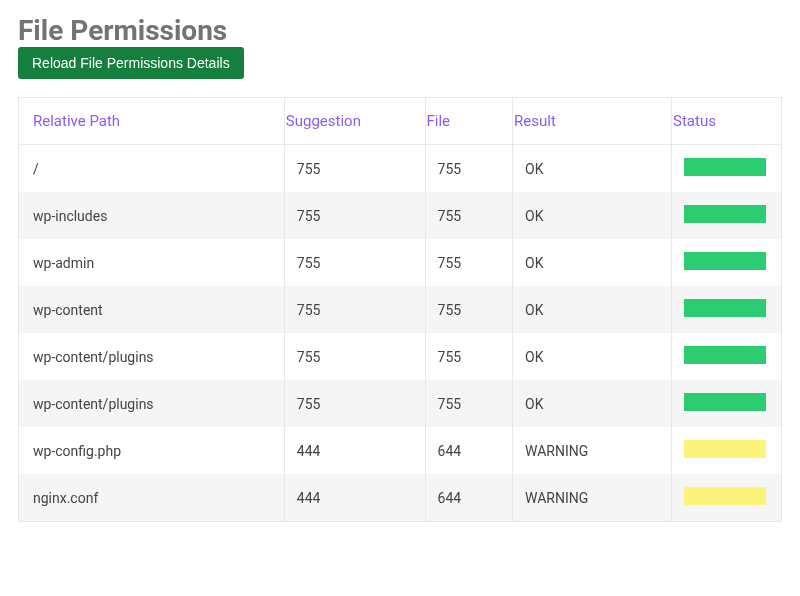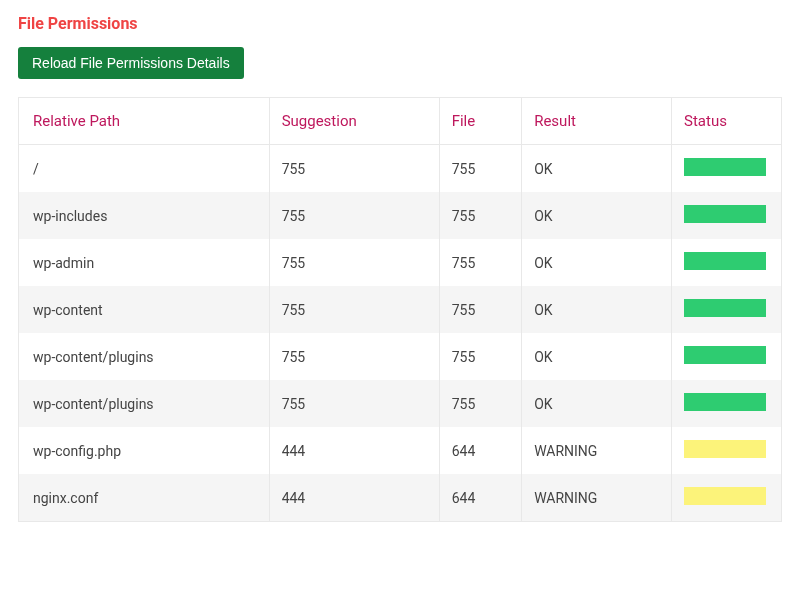--- a/index.html
+++ b/index.html
@@ -4,24 +4,23 @@
   <style>
     * { box-sizing: border-box; margin: 0; padding: 0; }
     body {
       font-family: -apple-system, BlinkMacSystemFont, "Segoe UI", Roboto, Arial, sans-serif;
       background: #fff;
       color: #333;
       padding: 14px 18px;
       font-size: 14px;
     }
     .page-title {
-      font-size: 16px;
+      font-size: 28px;
       font-weight: 700;
-      color: #ef4444;
-      margin-bottom: 14px;
+      color: #737373;
     }
     .reload-btn {
       background: #15803d;
       color: #fff;
       border: none;
       padding: 8px 14px;
       font-size: 14px;
       border-radius: 3px;
       cursor: pointer;
       margin-bottom: 18px;
@@ -29,22 +28,22 @@
 
     table {
       width: 100%;
       border-collapse: collapse;
       border: 1px solid #e8e8e8;
     }
     thead th, tfoot th {
       text-align: left;
       font-weight: 400;
       font-size: 15px;
-      color: #be185d;
-      padding: 14px 12px;
+      color: #8b5cf6;
+      padding: 14px 1px;
       border: 1px solid #e8e8e8;
       background: #fff;
     }
     tbody td {
       padding: 13px 12px;
       font-size: 14px;
       color: #444;
       border-left: 1px solid #e8e8e8;
       border-right: 1px solid #e8e8e8;
     }

